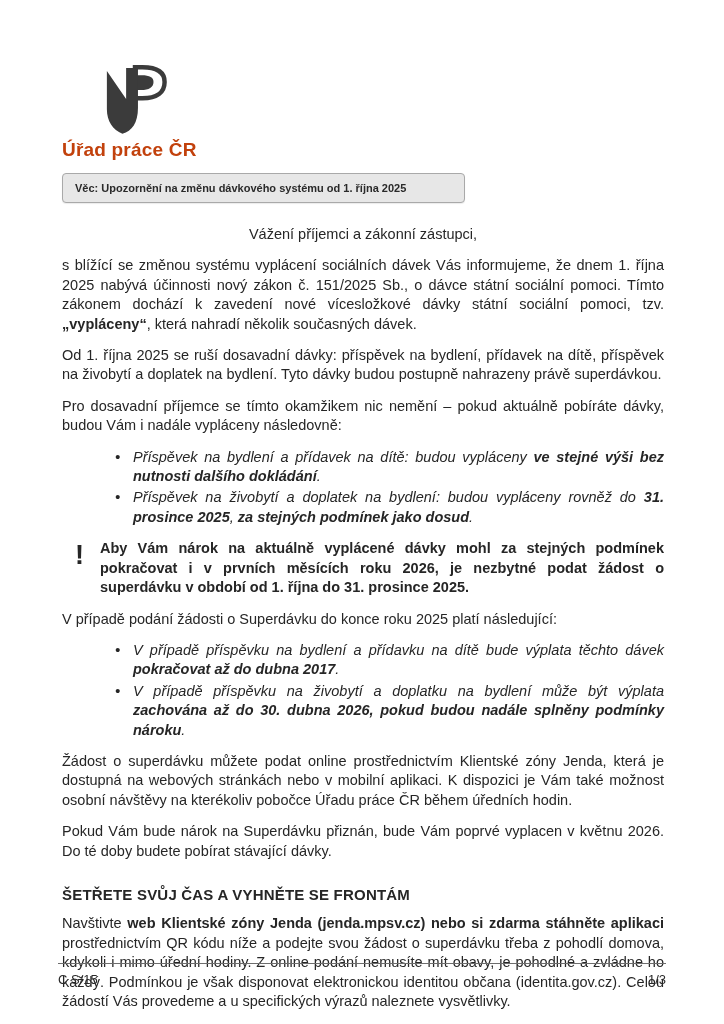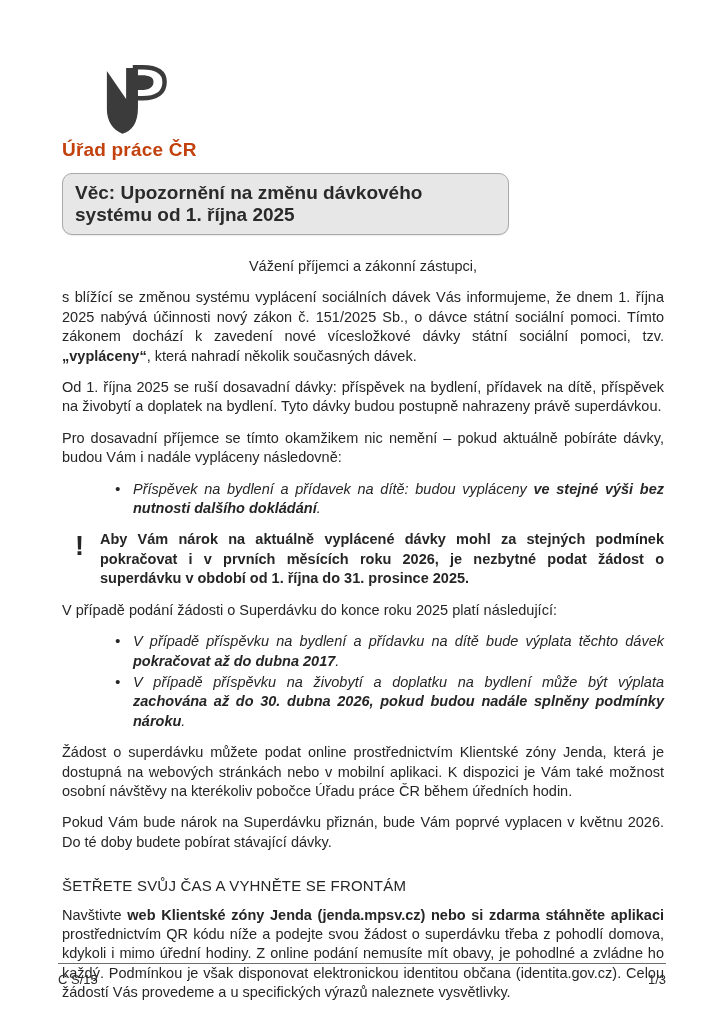--- a/index.html
+++ b/index.html
@@ -28,26 +28,26 @@
   .brand{
     margin-top:3px;
     font-size:19px;
     font-weight:bold;
     color:#c2410c;
     letter-spacing:.2px;
   }
   .subject-banner{
     margin-top:12px;
     box-sizing:border-box;
-    width:447px;
+    width:403px;
     background:#e7e7e7;
     border:1px solid #a9a9a9;
-    border-radius:10px;
+    border-radius:4px;
     padding:8px 12px;
-    font-size:19px;
+    font-size:11px;
     font-weight:bold;
     color:#2a2a2a;
     box-shadow:0 1px 1px rgba(0,0,0,.08);
   }
   
   .letter-body{
     margin-top:22px;
     font-size:14.5px;
     line-height:19.4px;
     text-align:justify;
@@ -81,21 +81,21 @@
   .warning-note .mark{
     position:absolute;
     left:13px;top:3px;
     font-size:27px;
     line-height:1;
     font-weight:bold;
   }
   .section-heading{
     margin:24px 0 10px;
     font-size:15px;
-    font-weight:normal;
+    font-weight:bold;
     letter-spacing:.2px;
     text-align:left;
   }
   
   .footer{
     position:absolute;
     left:58px;right:58px;top:963px;
     border-top:1.5px solid #6d6d6d;
     display:flex;
     justify-content:space-between;
@@ -130,20 +130,21 @@
       <p class="salutation">Vážení příjemci a zákonní zástupci,</p>
 
       <p><span>s blížící se změnou systému vyplácení sociálních dávek Vás informujeme, že dnem 1. října 2025 nabývá účinnosti nový zákon č. 151/2025 Sb., o dávce státní sociální pomoci. Tímto zákonem dochází k zavedení nové vícesložkové dávky státní sociální pomoci, tzv. </span><b>„vypláceny“</b><span>, která nahradí několik současných dávek.</span></p>
 
       <p>Od 1. října 2025 se ruší dosavadní dávky: příspěvek na bydlení, přídavek na dítě, příspěvek na živobytí a doplatek na bydlení. Tyto dávky budou postupně nahrazeny právě superdávkou.</p>
 
       <p>Pro dosavadní příjemce se tímto okamžikem nic nemění – pokud aktuálně pobíráte dávky, budou Vám i nadále vypláceny následovně:</p>
 
       <ul class="bullets">
         <li><span>Příspěvek na bydlení a přídavek na dítě: budou vypláceny </span><b>ve stejné výši bez nutnosti dalšího dokládání</b><span>.</span></li>
+        <li><span>Příspěvek na živobytí a doplatek na bydlení: budou vypláceny rovněž do </span><b>31. prosince 2025</b><span>, </span><b>za stejných podmínek jako dosud</b><span>.</span></li>
       </ul>
 
       <div class="warning-note">
         <span class="mark">!</span>
         <span>Aby Vám nárok na aktuálně vyplácené dávky mohl za stejných podmínek pokračovat i v prvních měsících roku 2026, je nezbytné podat žádost o superdávku v období od 1. října do 31. prosince 2025.</span>
       </div>
 
 
       <p>V případě podání žádosti o Superdávku do konce roku 2025 platí následující:</p>
 

